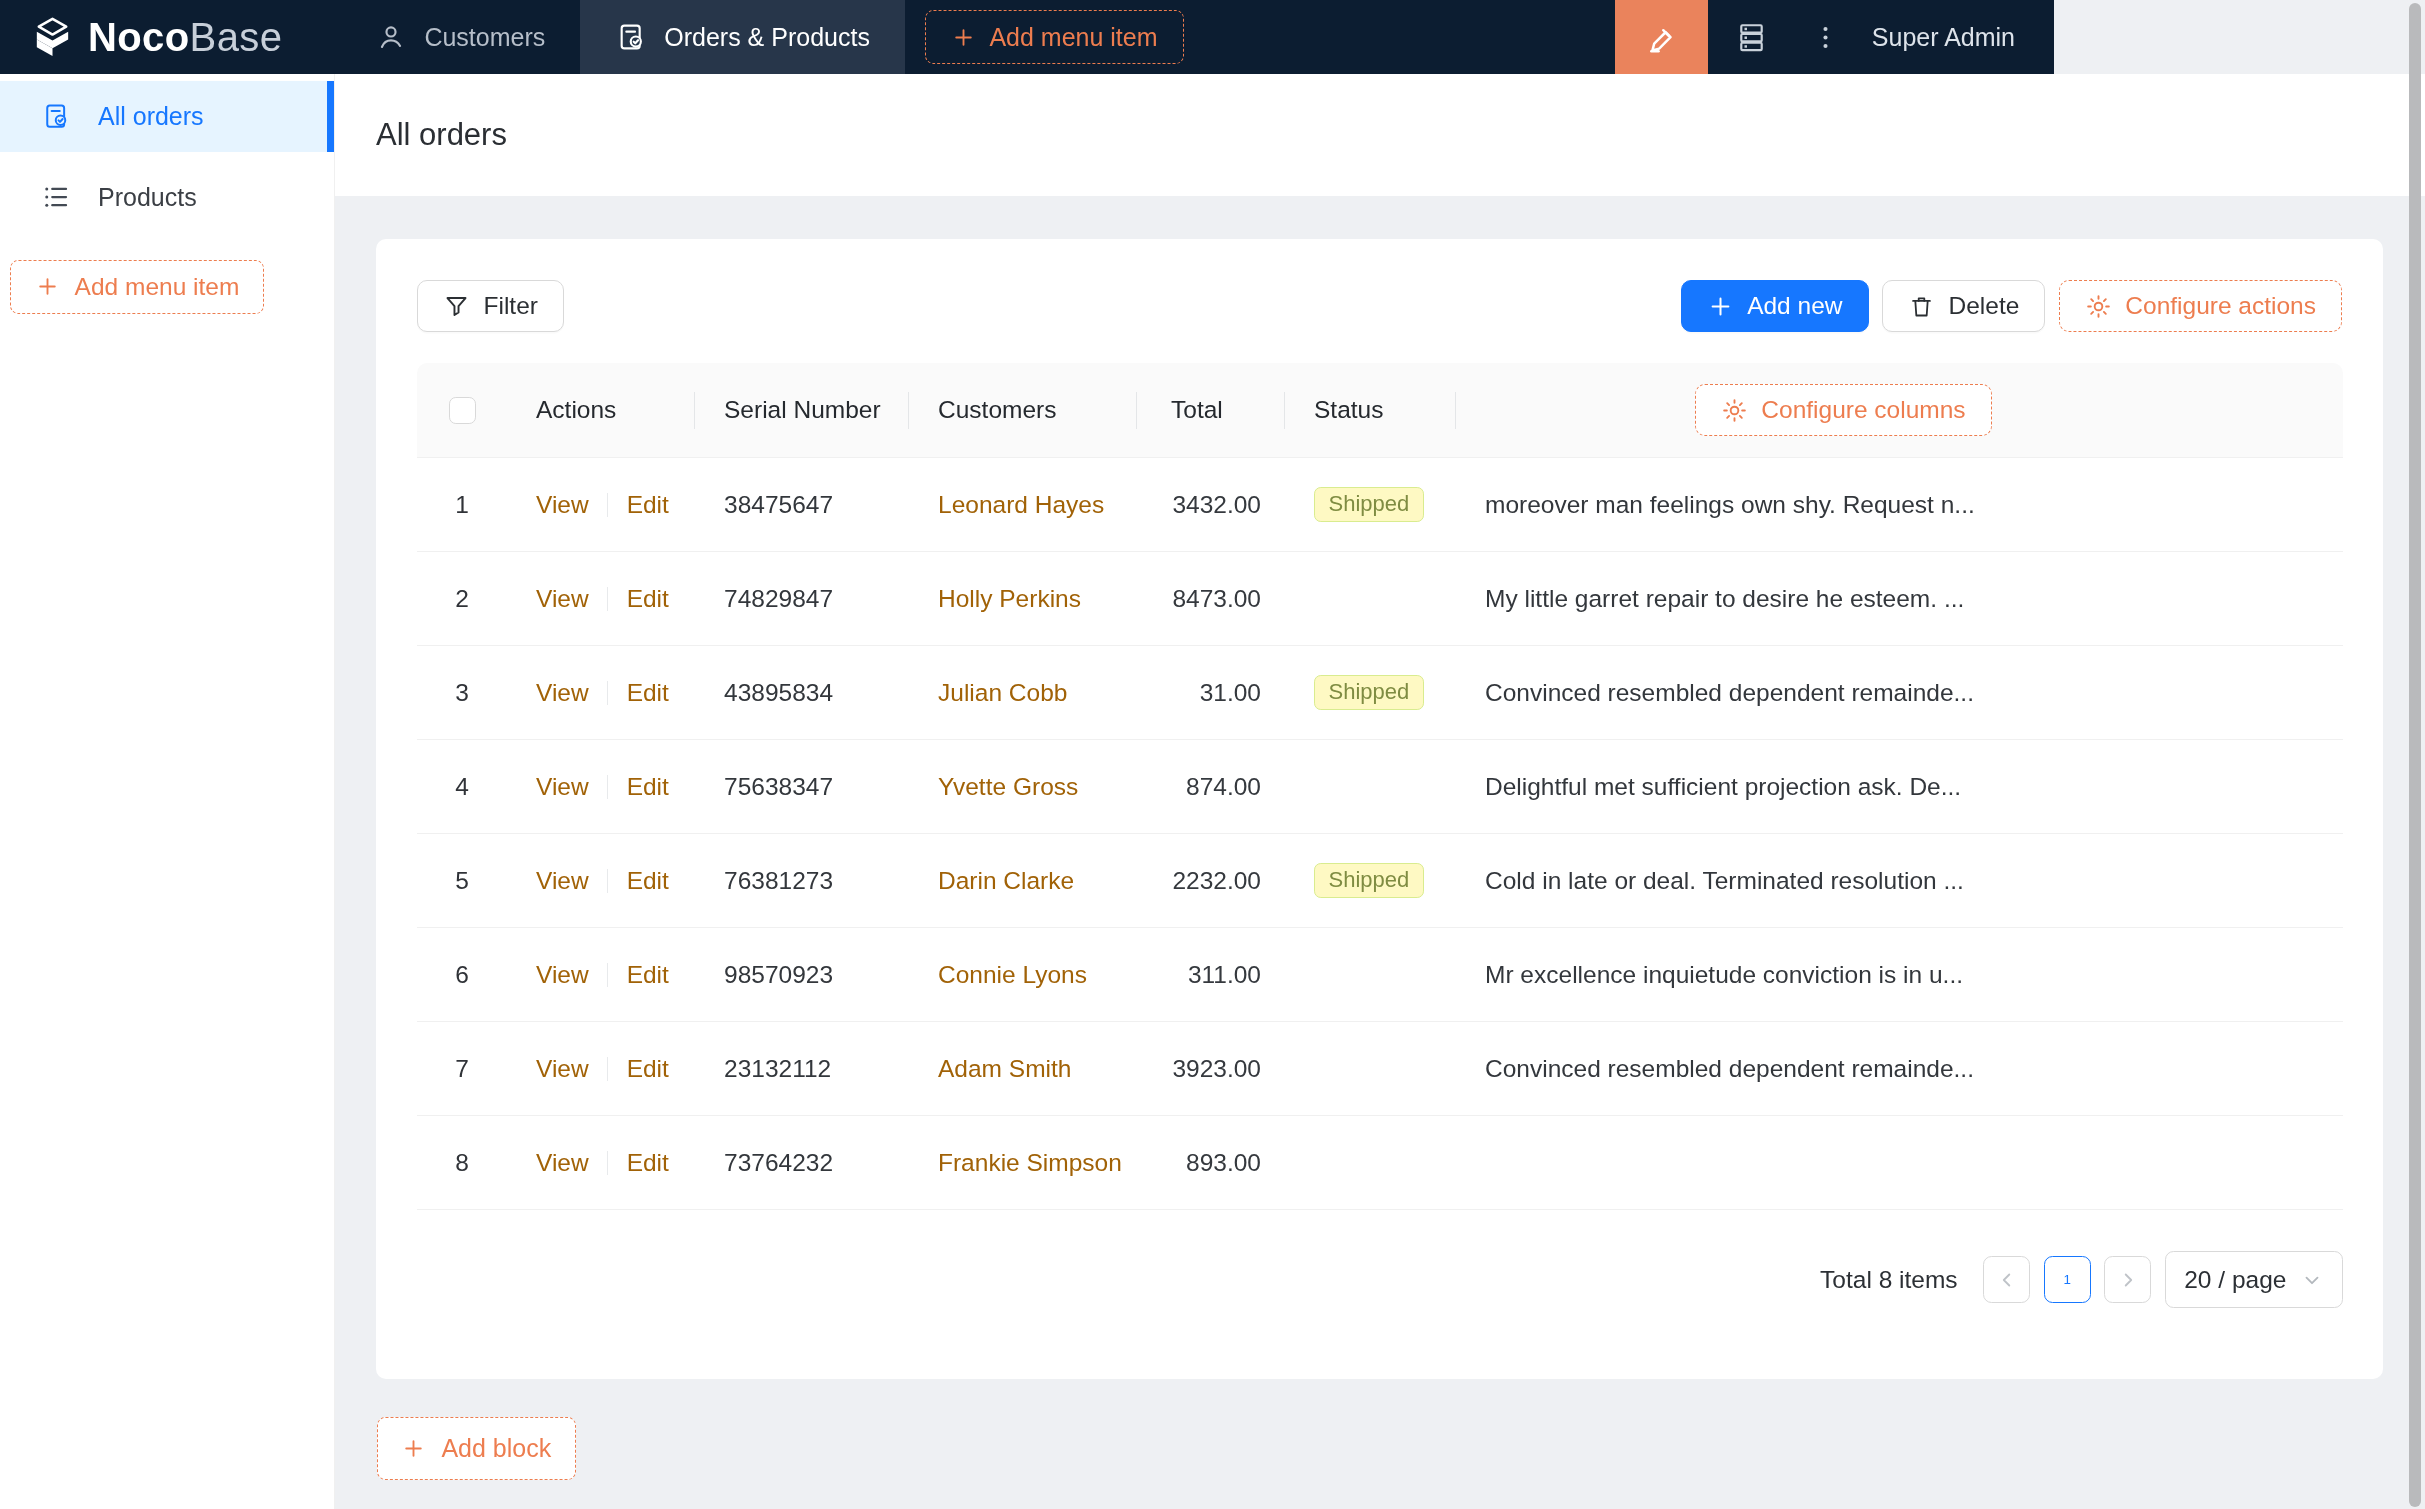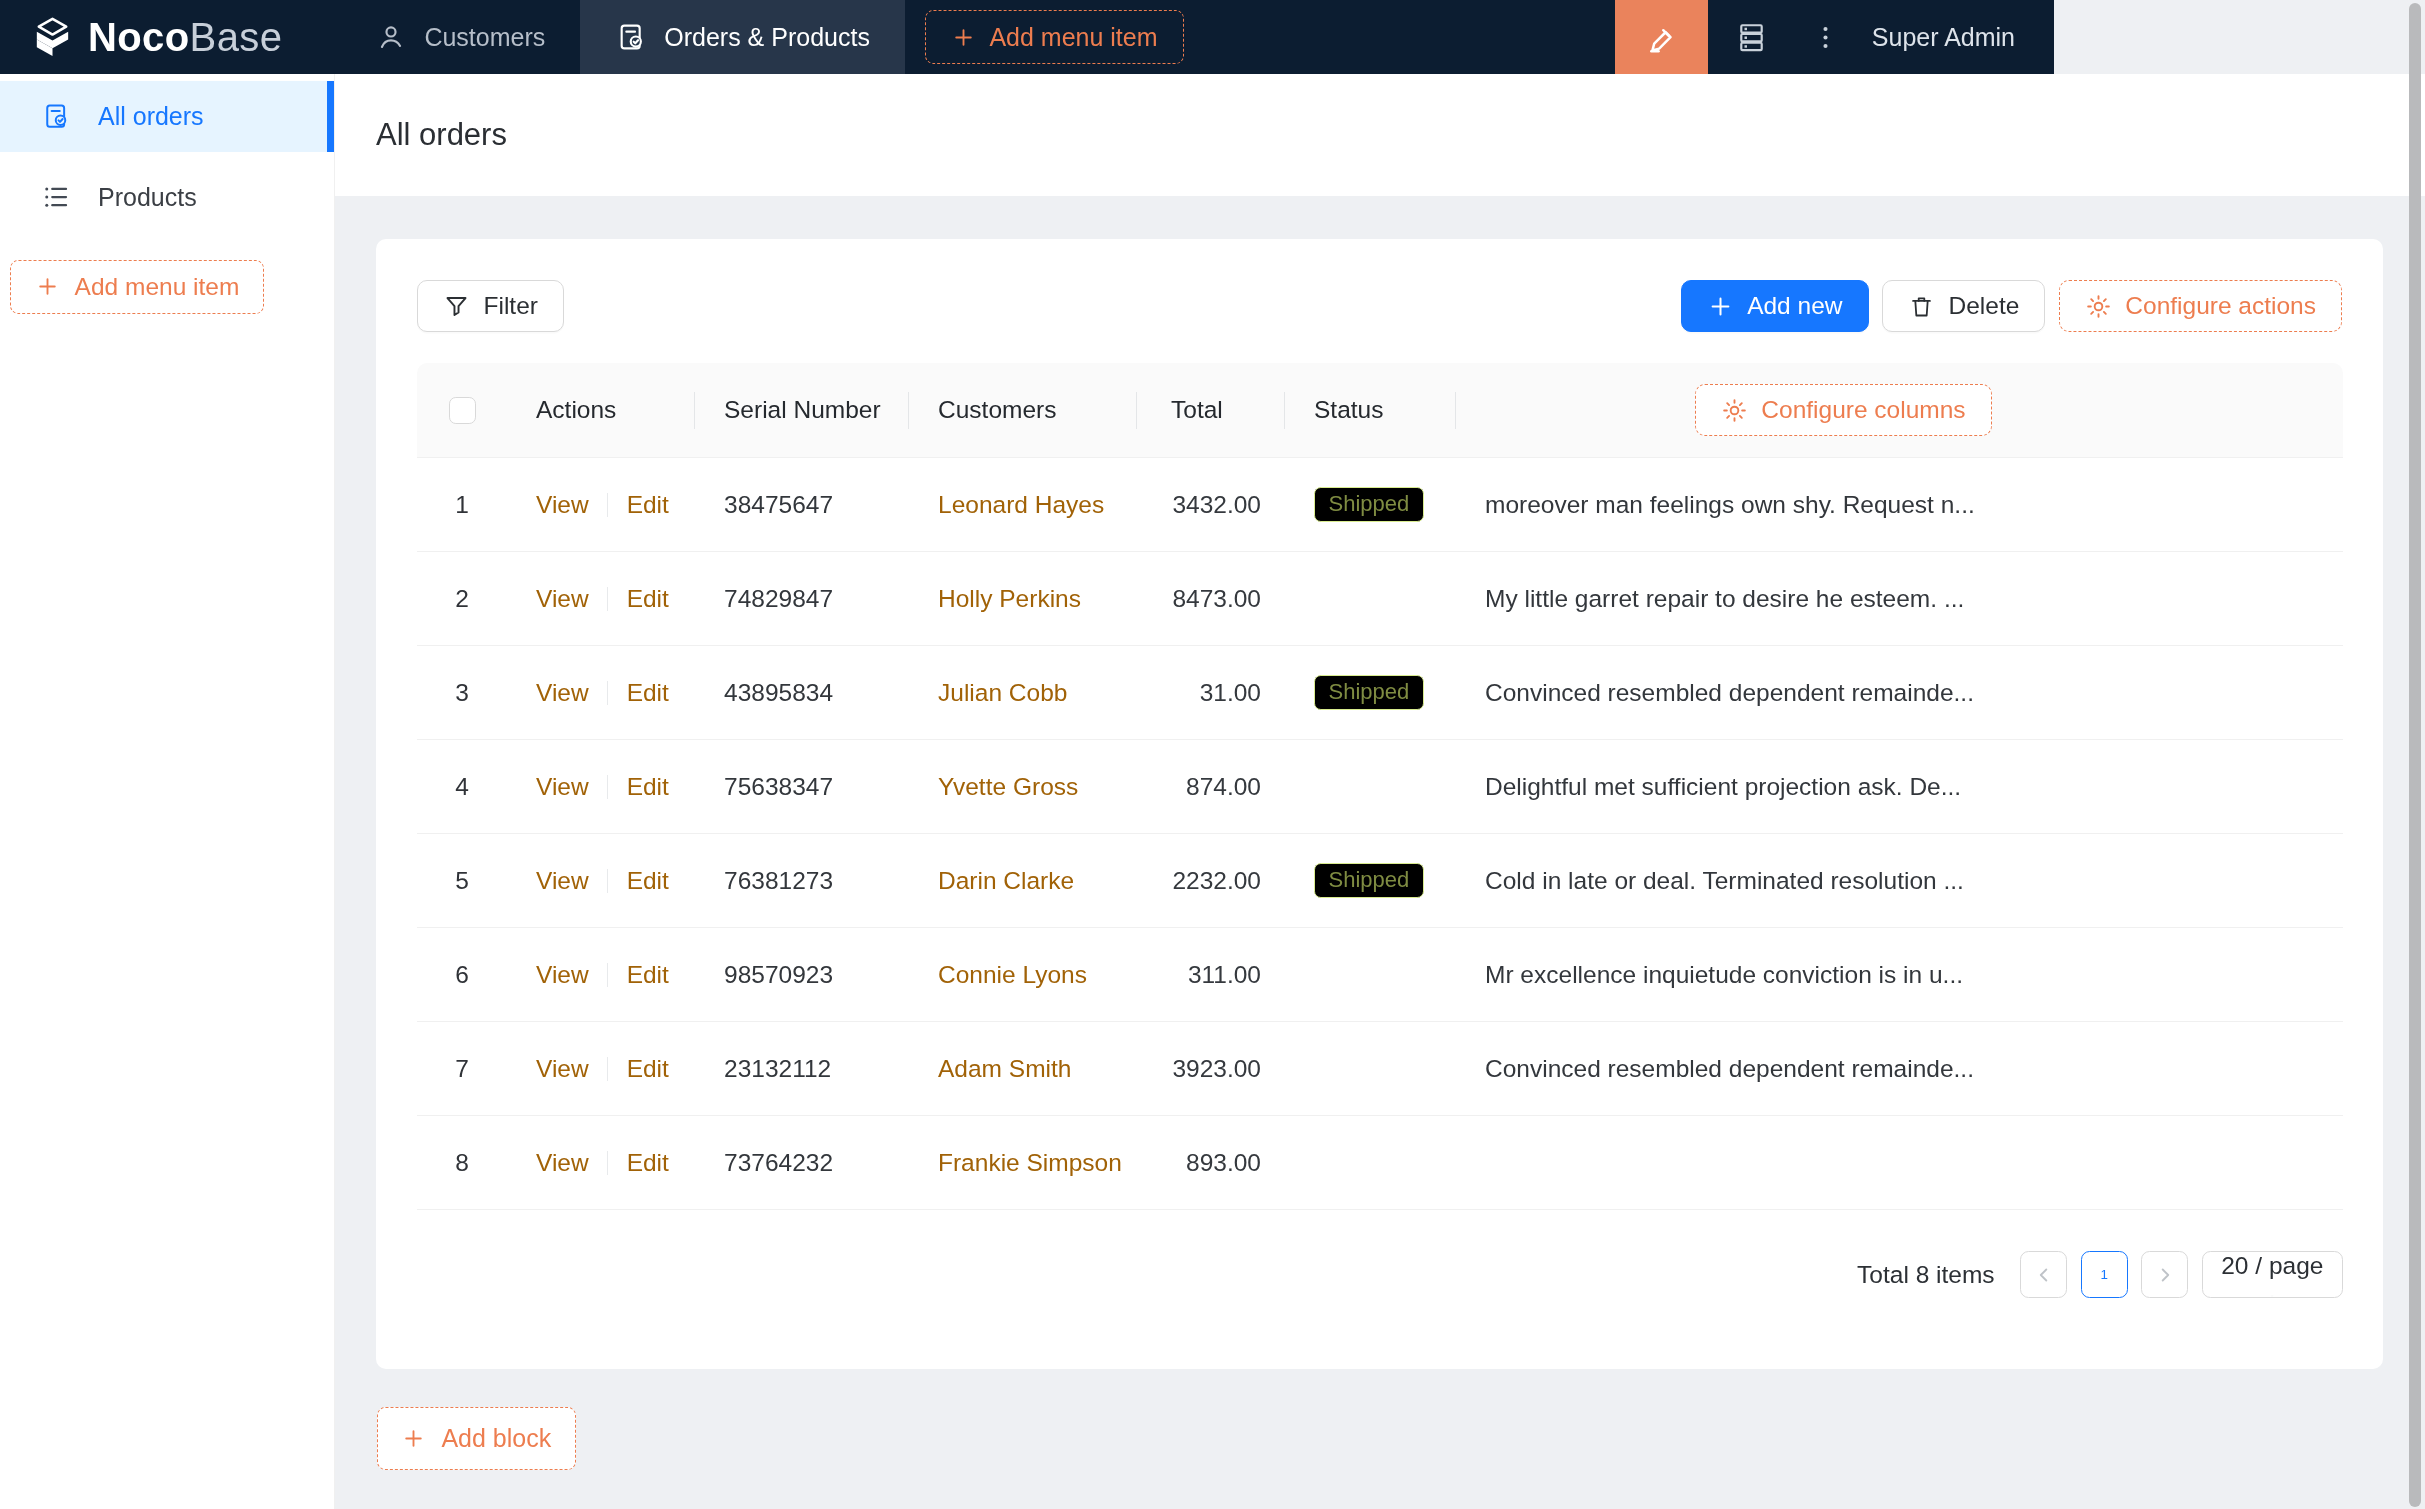--- a/index.html
+++ b/index.html
@@ -62,29 +62,29 @@
   .c-index { padding-left:0; text-align:center; color:#303338; }
   .c-total { text-align:right; padding-right:24px; padding-left:0; }
   .thead .c-total { justify-content:flex-start; padding-left:34px; }
   .c-config { display:flex; justify-content:flex-end; padding-right:3.4px; }
   .checkbox { width:27px; height:27px; border:1.7px solid #d9d9d9; border-radius:6.8px; background:#fff; margin:0 auto; cursor:pointer; }
   .trow { height:94px; border-bottom:0.8px solid #f0f0f0; }
   .link { color:#a16207; cursor:pointer; text-decoration:none; }
   .c-actions { display:flex; align-items:center; gap:18.6px; }
   .vdiv { width:0.8px; height:24px; background:#e8eaec; }
   .c-serial, .c-note { color:#33373c; white-space:nowrap; overflow:hidden; }
-  .badge { display:inline-block; padding:2.5px 13.5px 4.2px; background:#000000; border:1.7px solid #d9ec8f; border-radius:6.8px; color:#7f8c42; font-size:22px; }
+  .badge { display:inline-block; padding:2.5px 13.5px 4.2px; background:#fef9c3; border:1.7px solid #d9ec8f; border-radius:6.8px; color:#7f8c42; font-size:22px; }
 
   
   .pagination { margin-top:41px; display:flex; align-items:center; justify-content:flex-end; gap:13.5px; font-size:24.5px; color:#2c3035; }
   .pg-total { margin-right:12px; }
   .pg-btn { width:47px; height:47px; border:0.8px solid #d9d9d9; border-radius:8.5px; background:#fff; display:flex; align-items:center; justify-content:center; color:#bfc3c8; cursor:pointer; }
   .pg-btn svg { width:22px; height:22px; }
   .pg-current { width:47px; height:47px; border:1.7px solid #1677ff; border-radius:8.5px; color:#1677ff; display:flex; align-items:center; justify-content:center; background:#fff; cursor:pointer; }
-  .pg-size { height:47px; border:0.8px solid #d9d9d9; border-radius:8.5px; background:#fff; display:flex; align-items:center; gap:15px; padding:0 18.6px; cursor:pointer; color:#2c3035;flex-direction:column; }
+  .pg-size { height:57px; border:0.8px solid #d9d9d9; border-radius:8.5px; background:#fff; display:flex; align-items:center; gap:15px; padding:0 18.6px; cursor:pointer; color:#2c3035; }
   .pg-size svg { width:22px; height:22px; color:#b3b8bd; }
 
   .btn-dashed-block { display:flex; align-items:center; justify-content:center; gap:15px; margin:38px 0 0 0.8px; width:199px; height:63px; border:1.7px dashed #ed7d4f; border-radius:8.5px; color:#ed7d4f; font-size:25px; background:#fff; cursor:pointer; }
 
   
   .scrollbar { position:absolute; top:0; right:0; width:22px; height:1509px; z-index:9; }
   .scrollbar-thumb { position:absolute; top:2.5px; bottom:2.5px; left:5px; width:12px; background:#b9babc; border-radius:6px; }
 
   svg { display:block; }
 </style>

